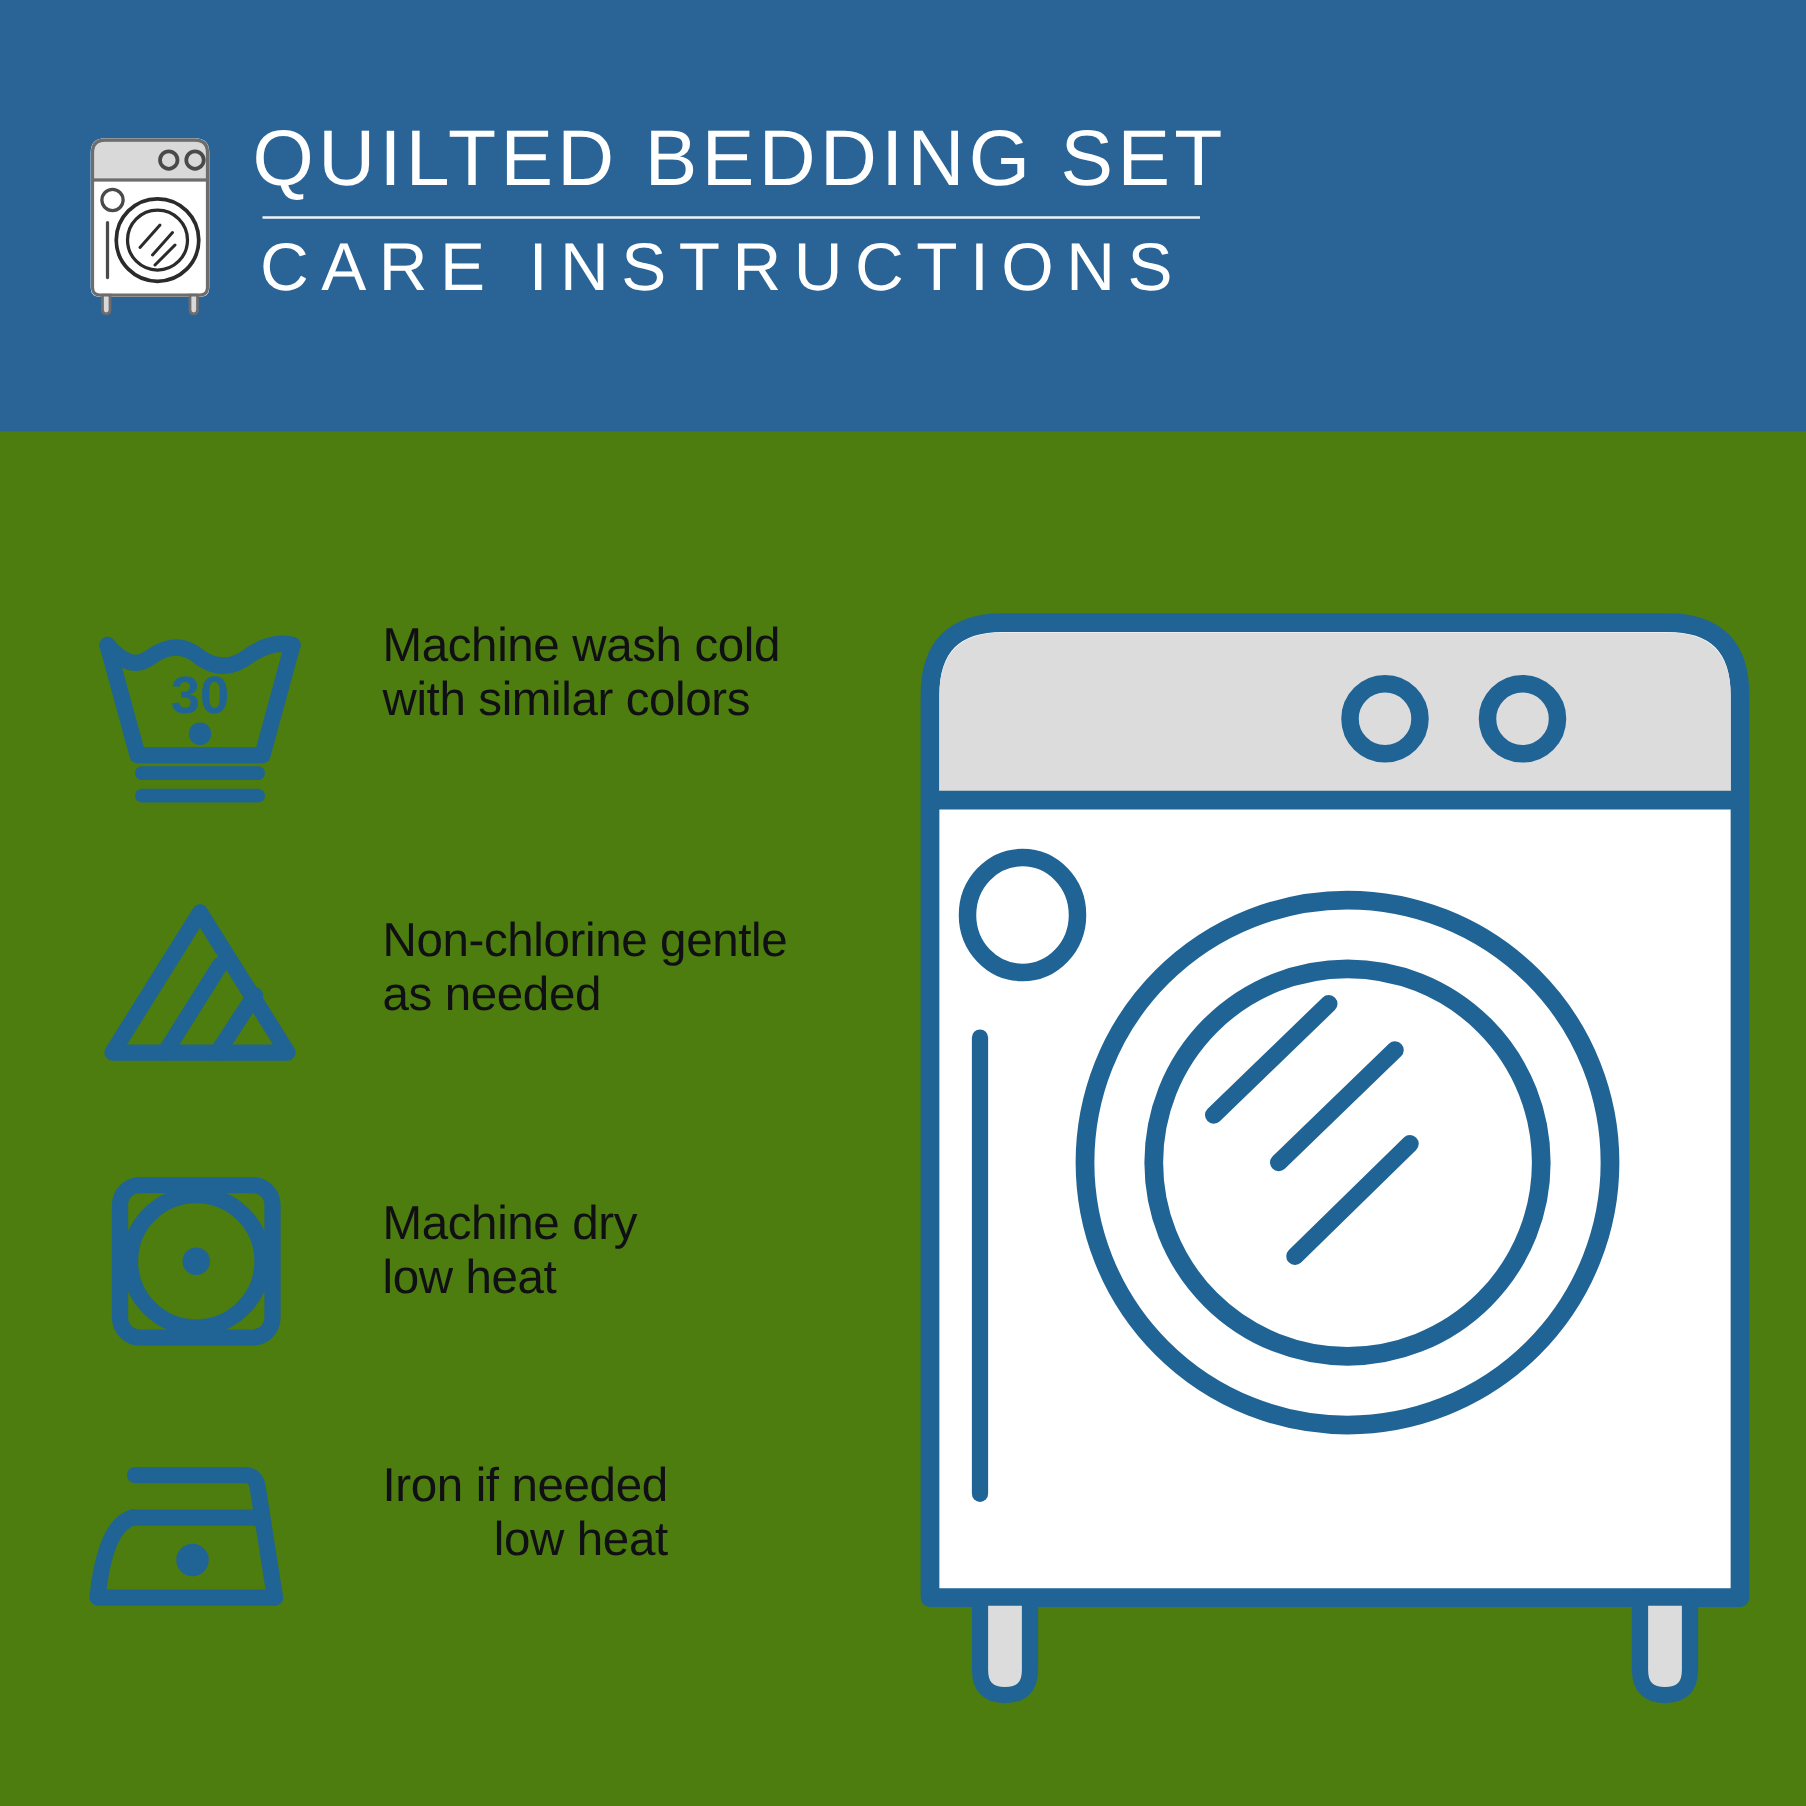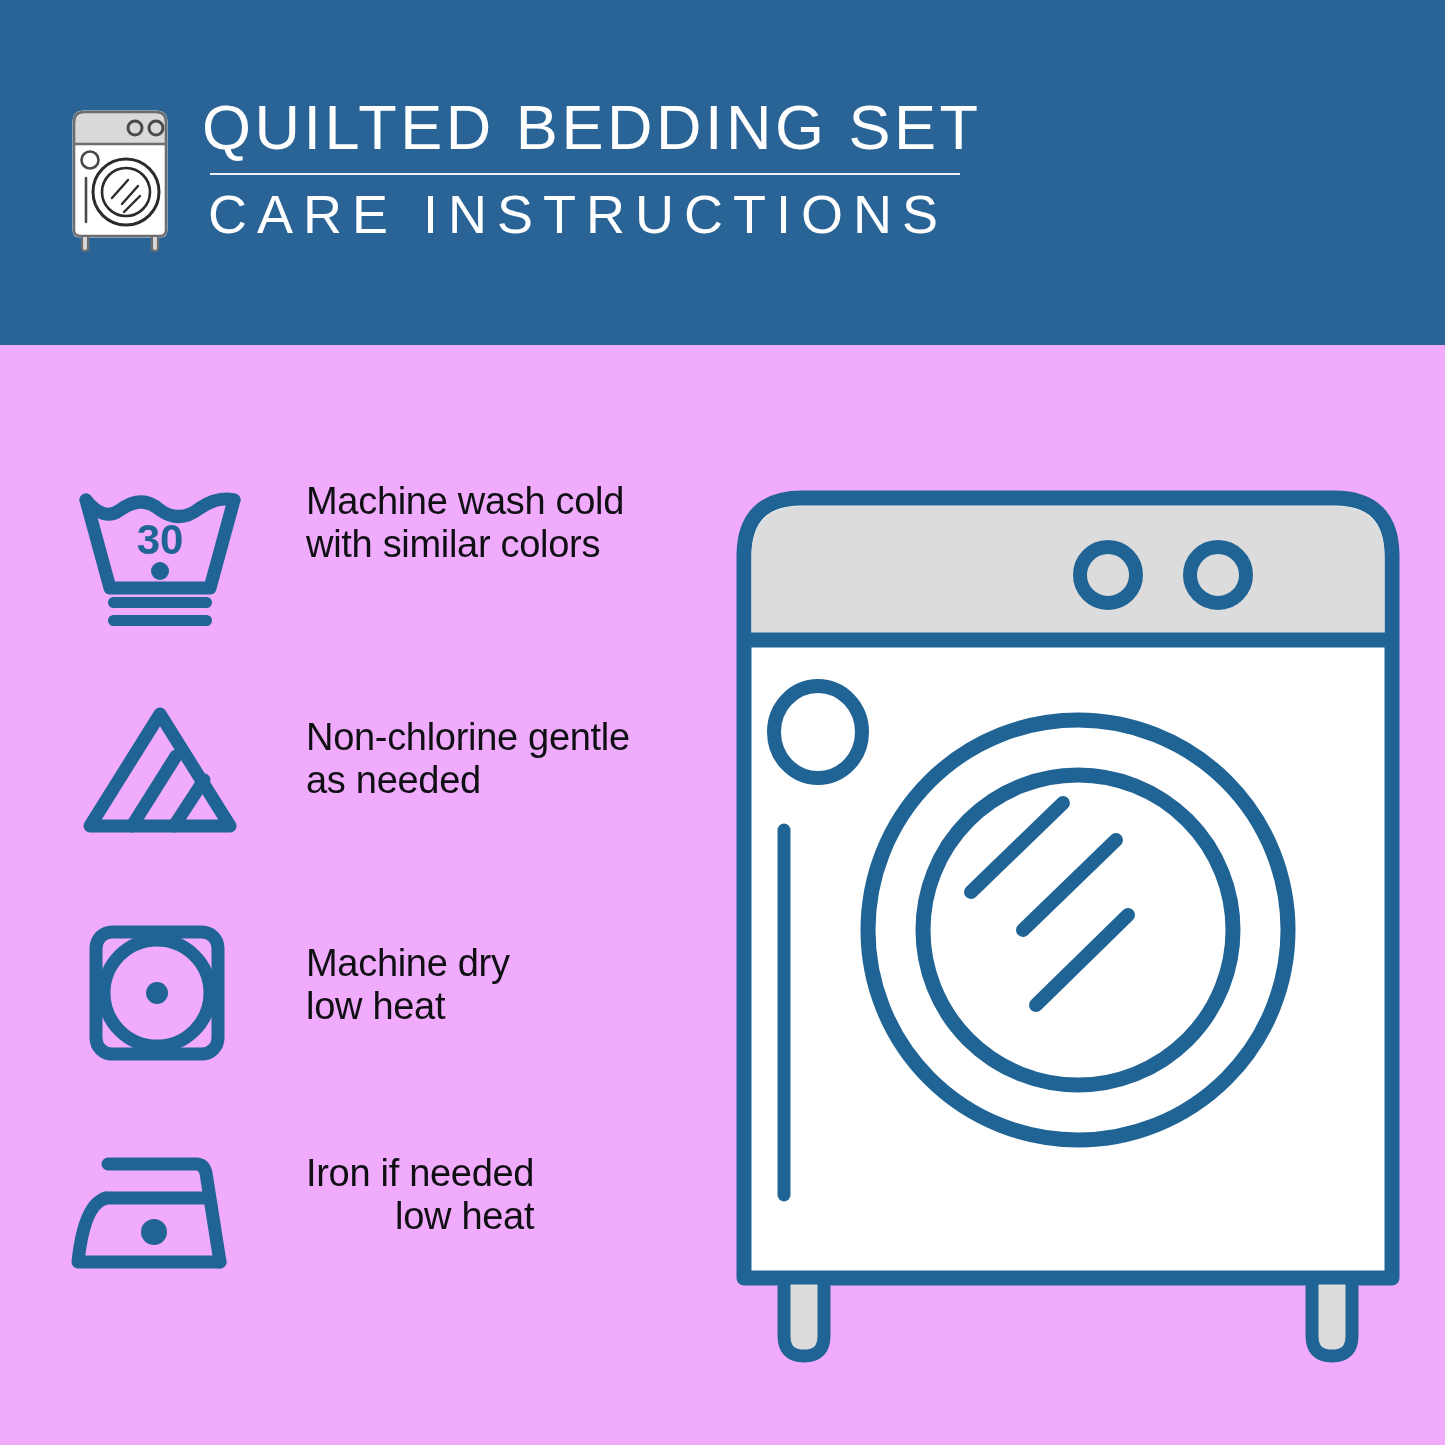--- a/index.html
+++ b/index.html
@@ -3,21 +3,21 @@
 <meta charset="utf-8">
 <title>Quilted Bedding Set — Care Instructions</title>
 <style>
   html,body{margin:0;padding:0;}
   body{
     width:1445px;height:1445px;
     background:#ffffff;
     font-family:"Liberation Sans","DejaVu Sans",sans-serif;
     overflow:hidden;
   }
-  .page{position:relative;width:1445px;height:1445px;background:#f0abfc;}
+  .page{position:relative;width:1445px;height:1445px;background:#4d7c0f;}
 
   
   .header{
     position:absolute;left:0;top:0;width:1445px;height:345px;
     background:#2a6496;
   }
   .header-inner{
     position:absolute;left:60px;top:96px;
     display:flex;align-items:flex-start;
   }
@@ -42,21 +42,21 @@
     letter-spacing:10px;
     font-weight:300;
     line-height:1;
     white-space:nowrap;
     margin-left:6px;
     font-family:"Liberation Sans","DejaVu Sans",sans-serif;
   }
 
   
   .care-list{
-    position:absolute;left:70px;top:464px;width:620px;
+    position:absolute;left:70px;top:480px;width:620px;
   }
   .care-row{
     display:flex;align-items:flex-start;
     height:222px;
   }
   .care-symbol{
     width:190px;flex:0 0 190px;
     display:flex;align-items:flex-start;justify-content:flex-start;
   }
   .care-label{

